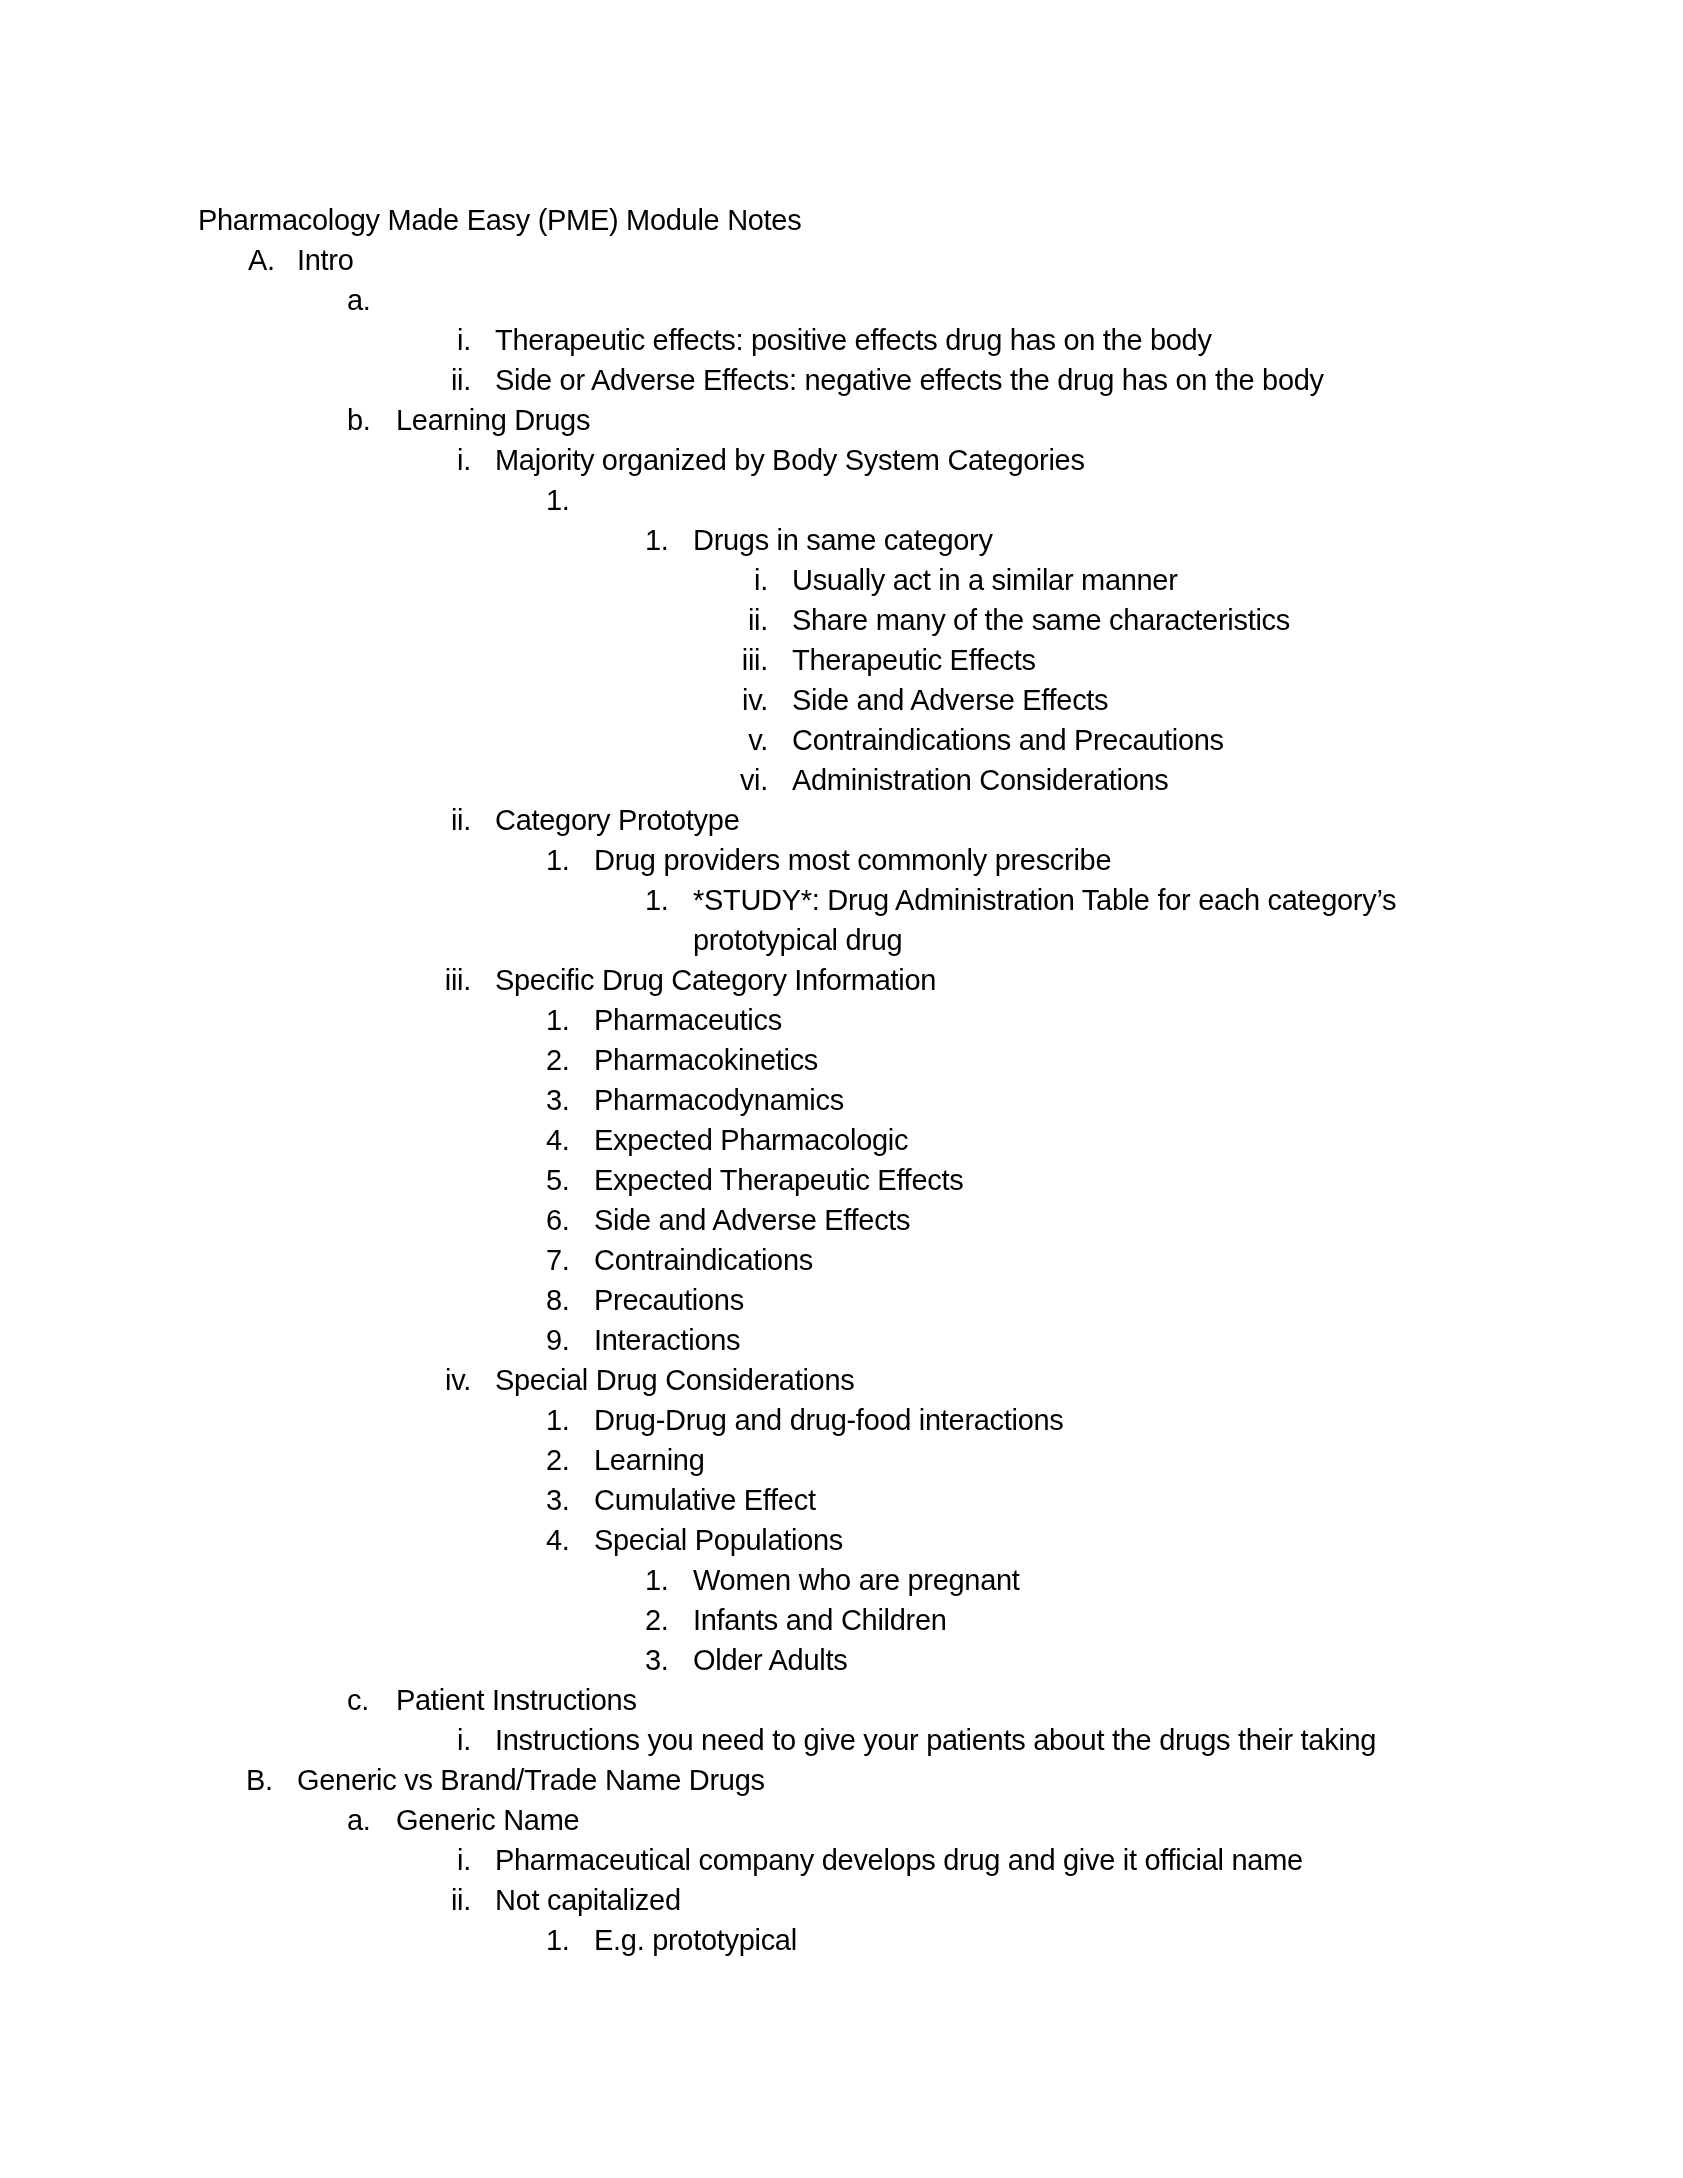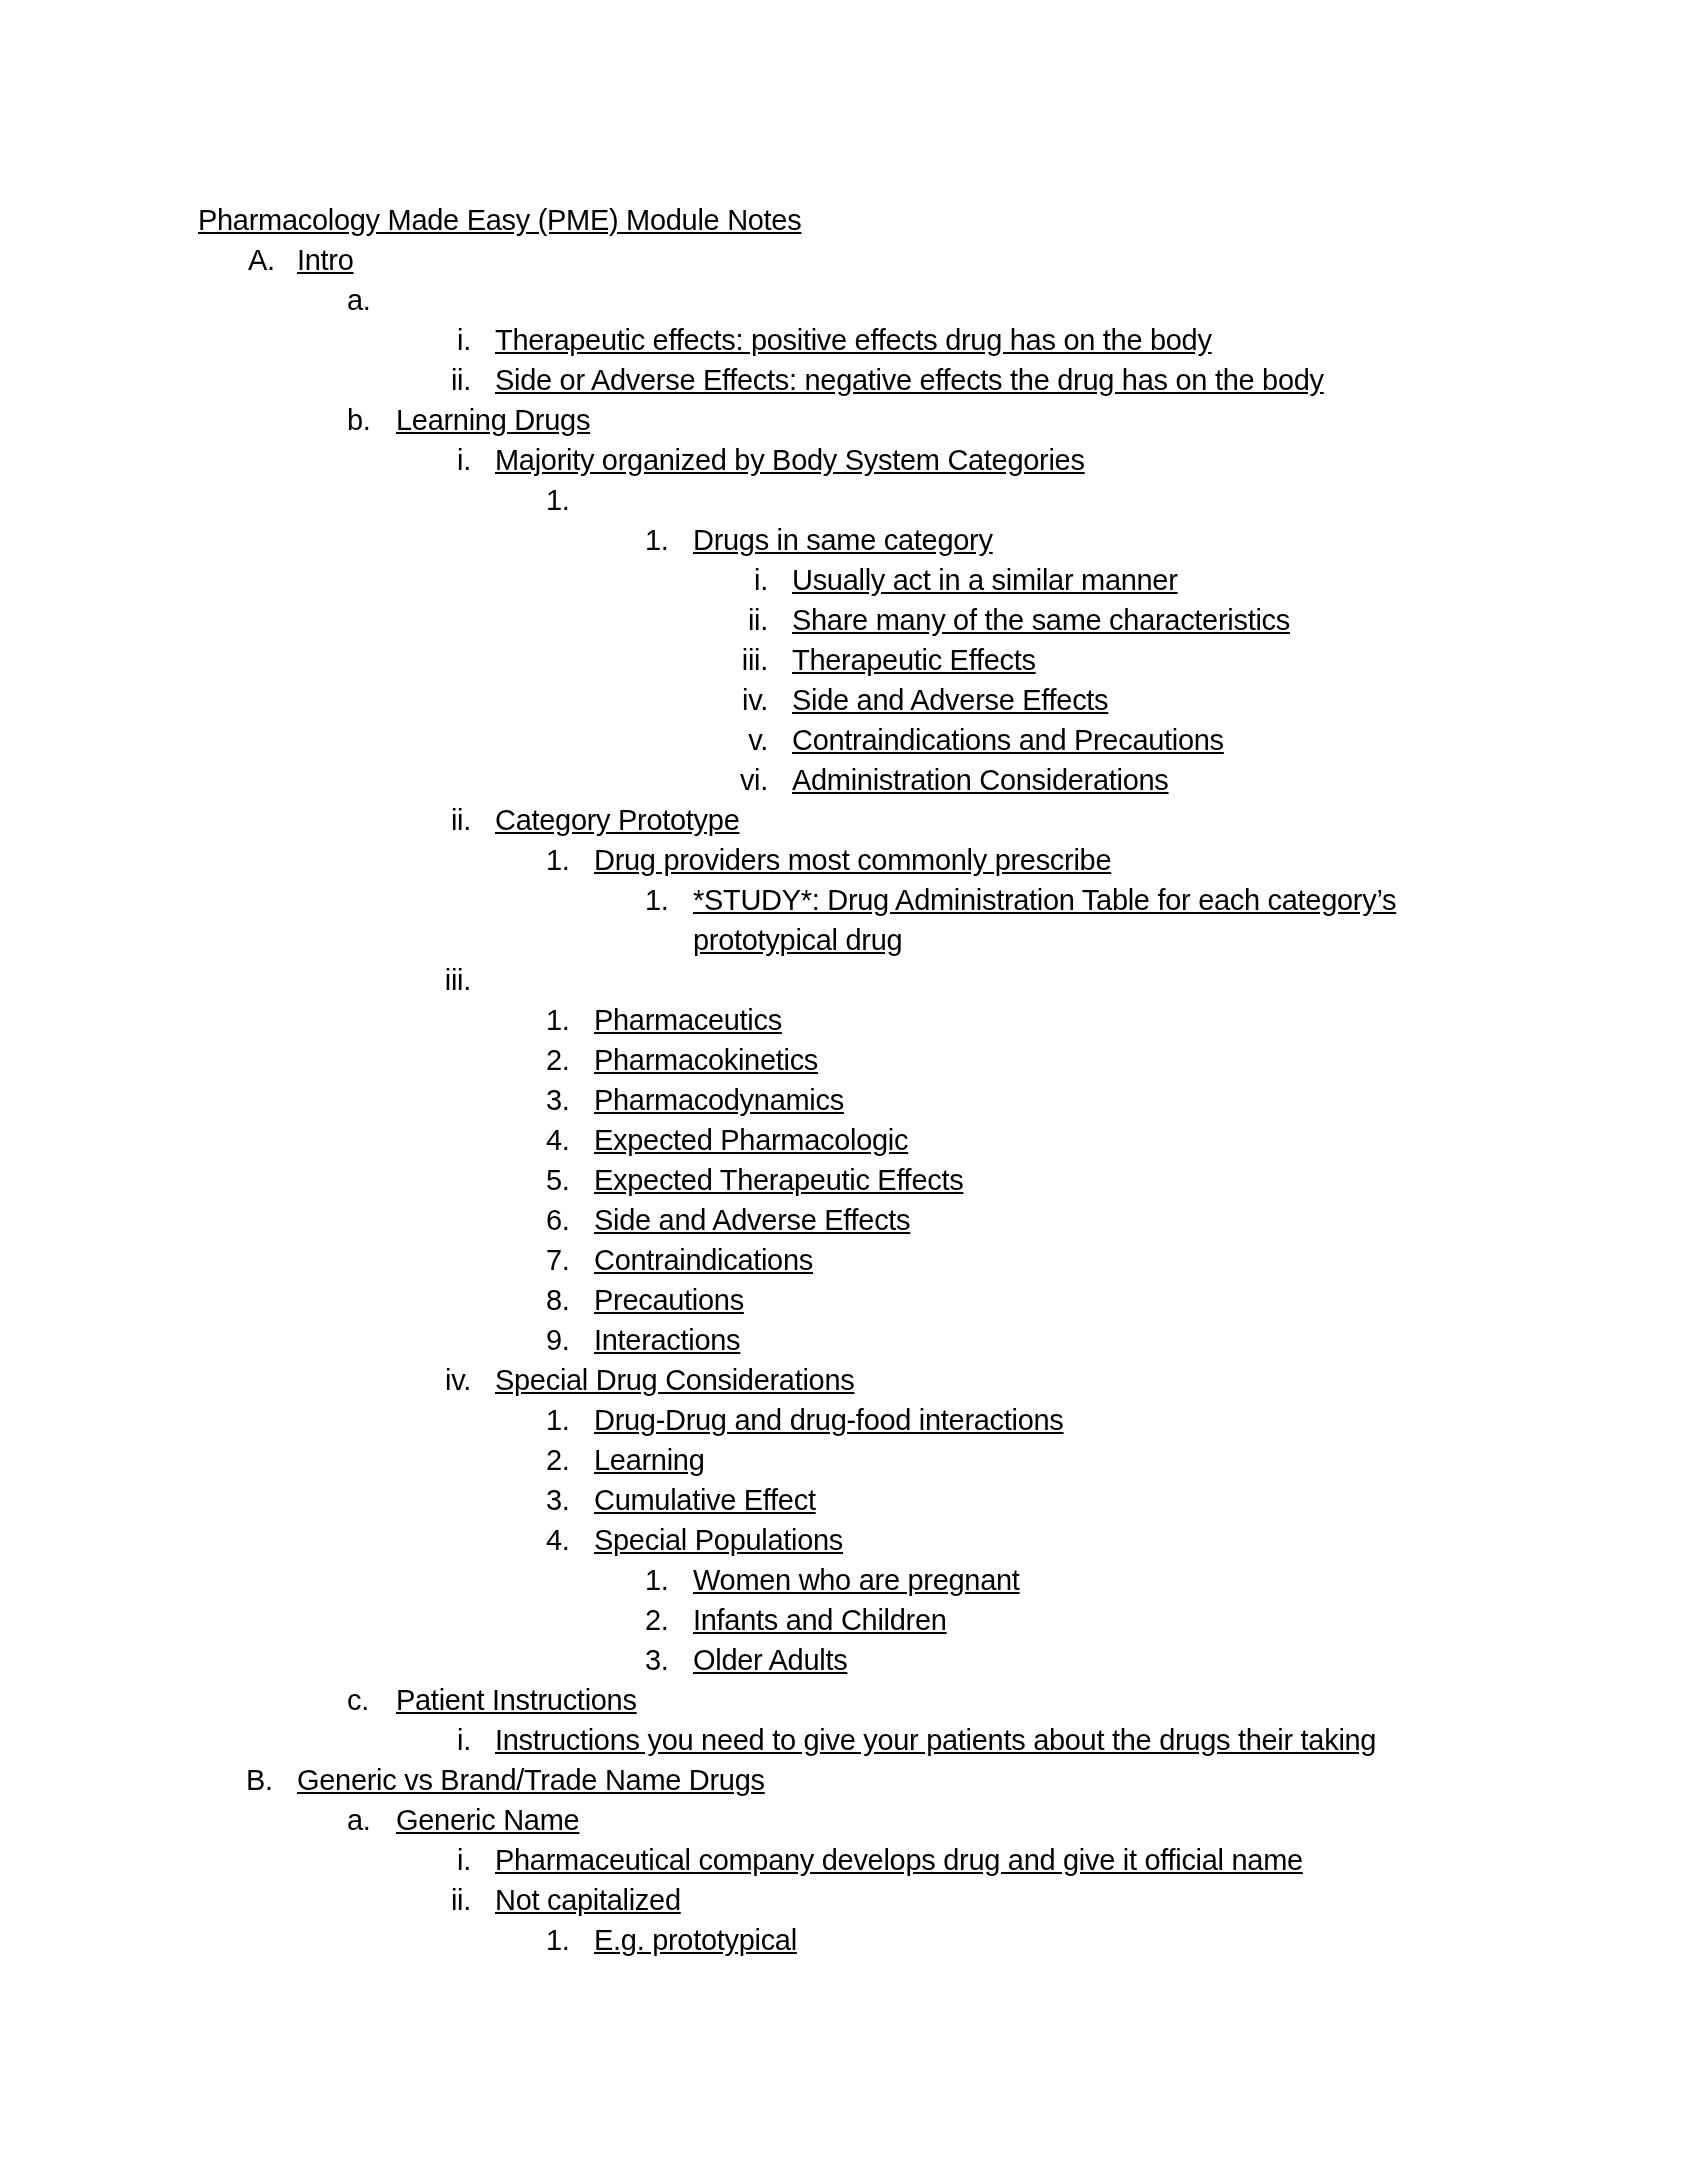--- a/index.html
+++ b/index.html
@@ -39,21 +39,20 @@
   }
   .marker {
     position: absolute;
     top: 0;
   }
   .marker.left { text-align: left; }
   .marker.right { text-align: right; }
   .text {
     position: absolute;
     top: 0;
-    text-decoration: underline;
   }
 </style>
 </head>
 <body>
 
 <div class="page">
   <div class="doc">
 
     <div class="line">
       <span class="text" style="left:198px">Pharmacology Made Easy (PME) Module Notes</span>
@@ -132,20 +131,21 @@
     <div class="line">
       <span class="marker left" style="left:645px">1.</span>
       <span class="text" style="left:693px">*STUDY*: Drug Administration Table for each category’s</span>
     </div>
     <div class="line">
       <span class="text" style="left:693px">prototypical drug</span>
     </div>
 
     <div class="line">
       <span class="marker right" style="left:396px;width:75px">iii.</span>
+      <span class="text" style="left:495px">Specific Drug Category Information</span>
     </div>
     <div class="line">
       <span class="marker left" style="left:546px">1.</span>
       <span class="text" style="left:594px">Pharmaceutics</span>
     </div>
     <div class="line">
       <span class="marker left" style="left:546px">2.</span>
       <span class="text" style="left:594px">Pharmacokinetics</span>
     </div>
     <div class="line">

